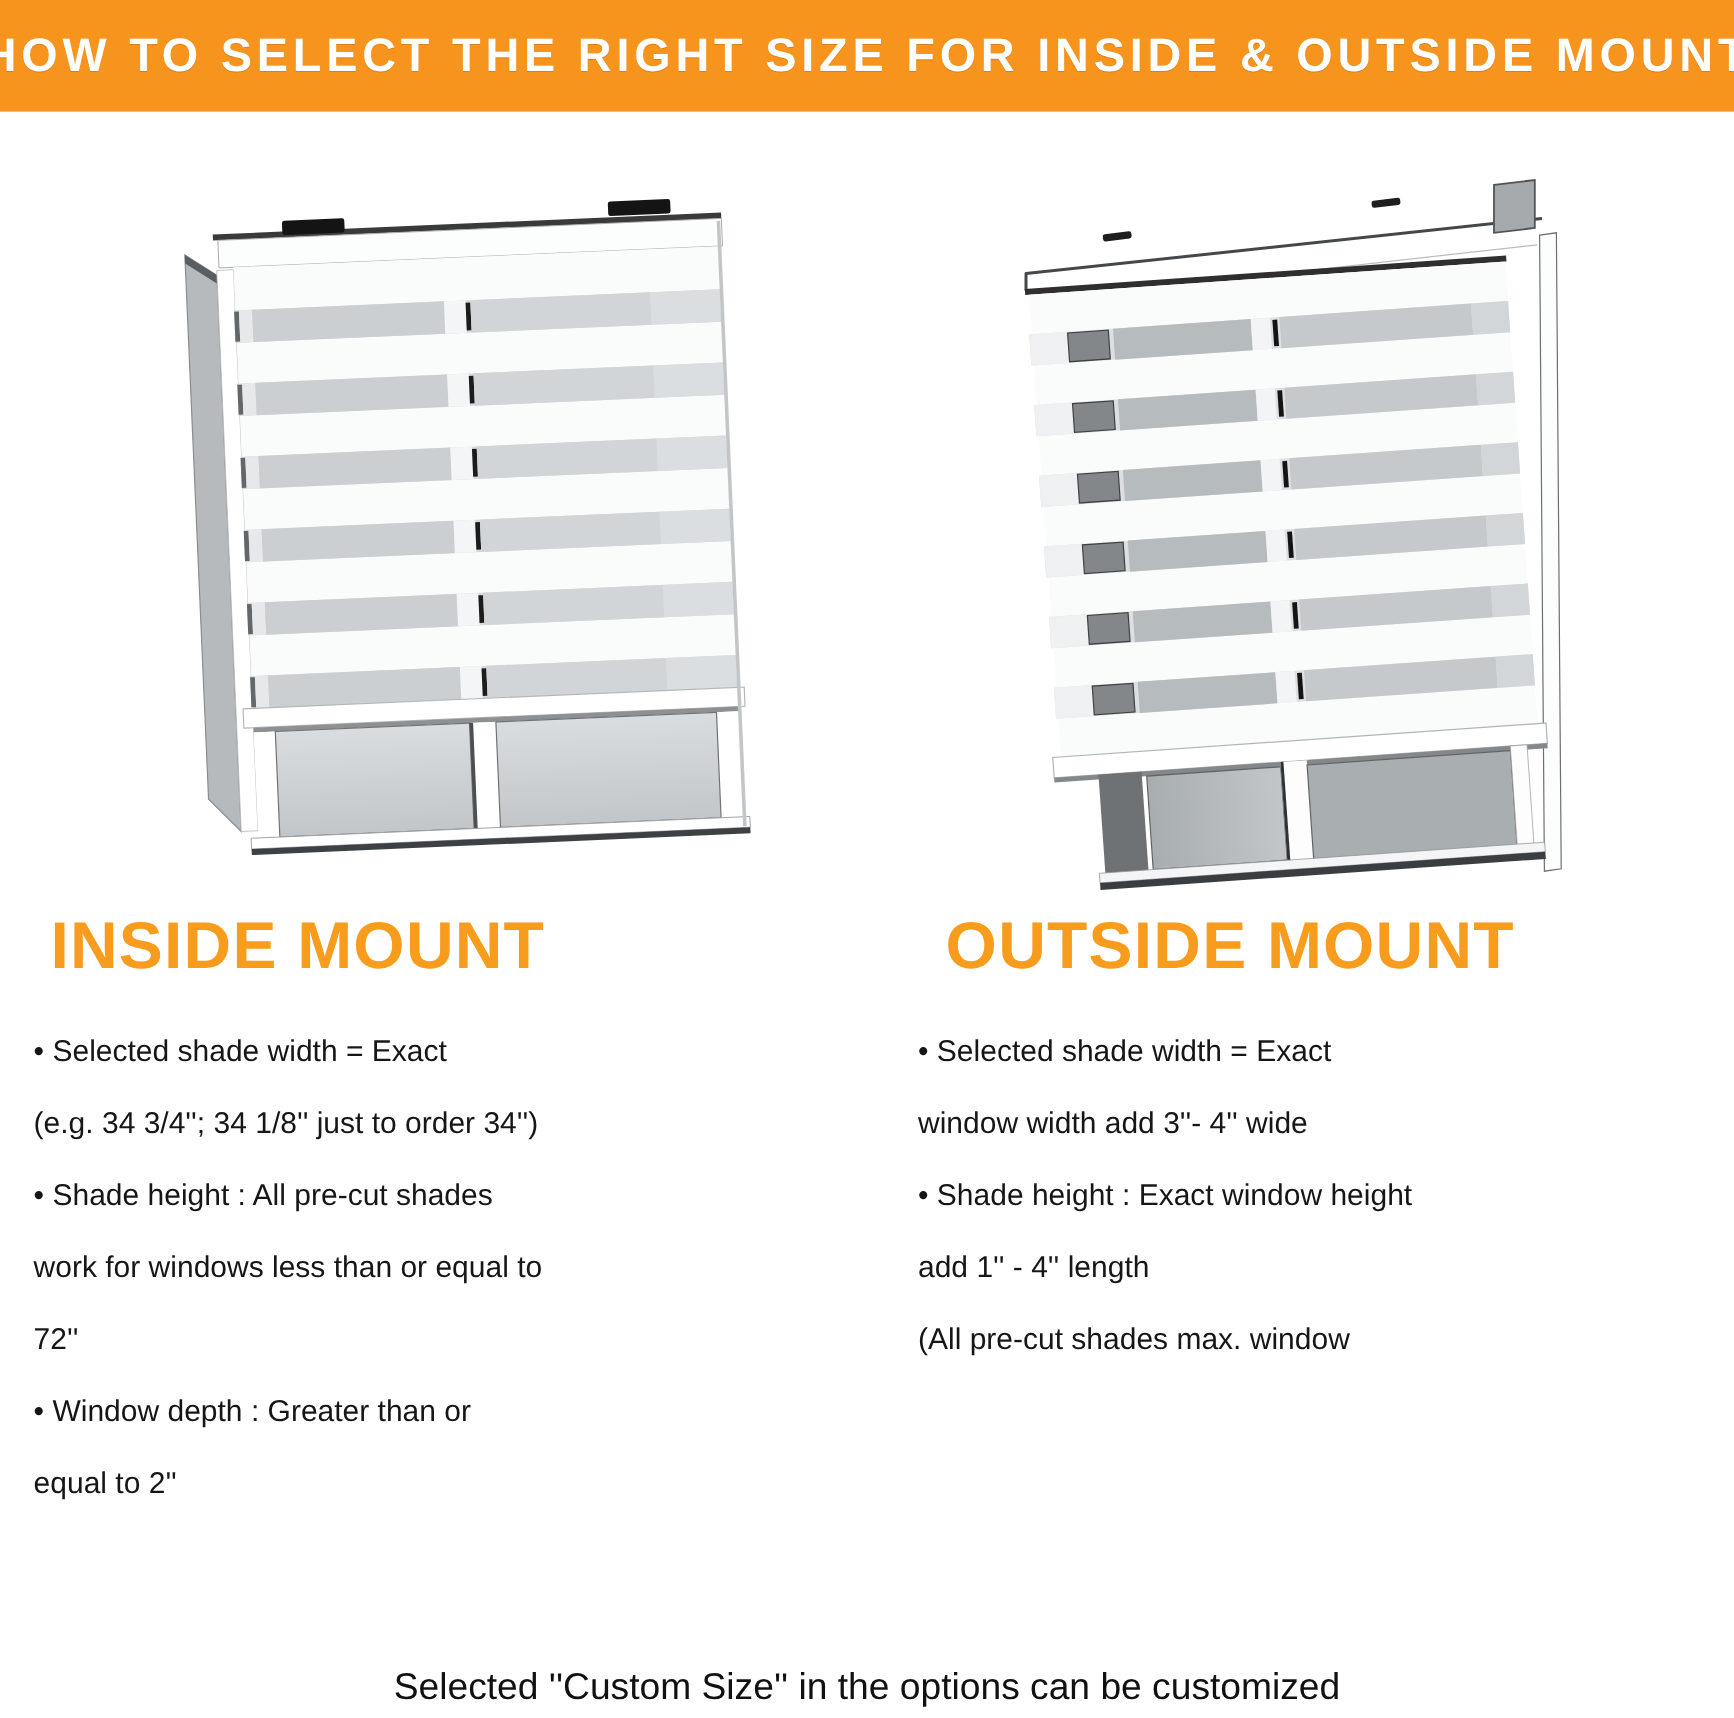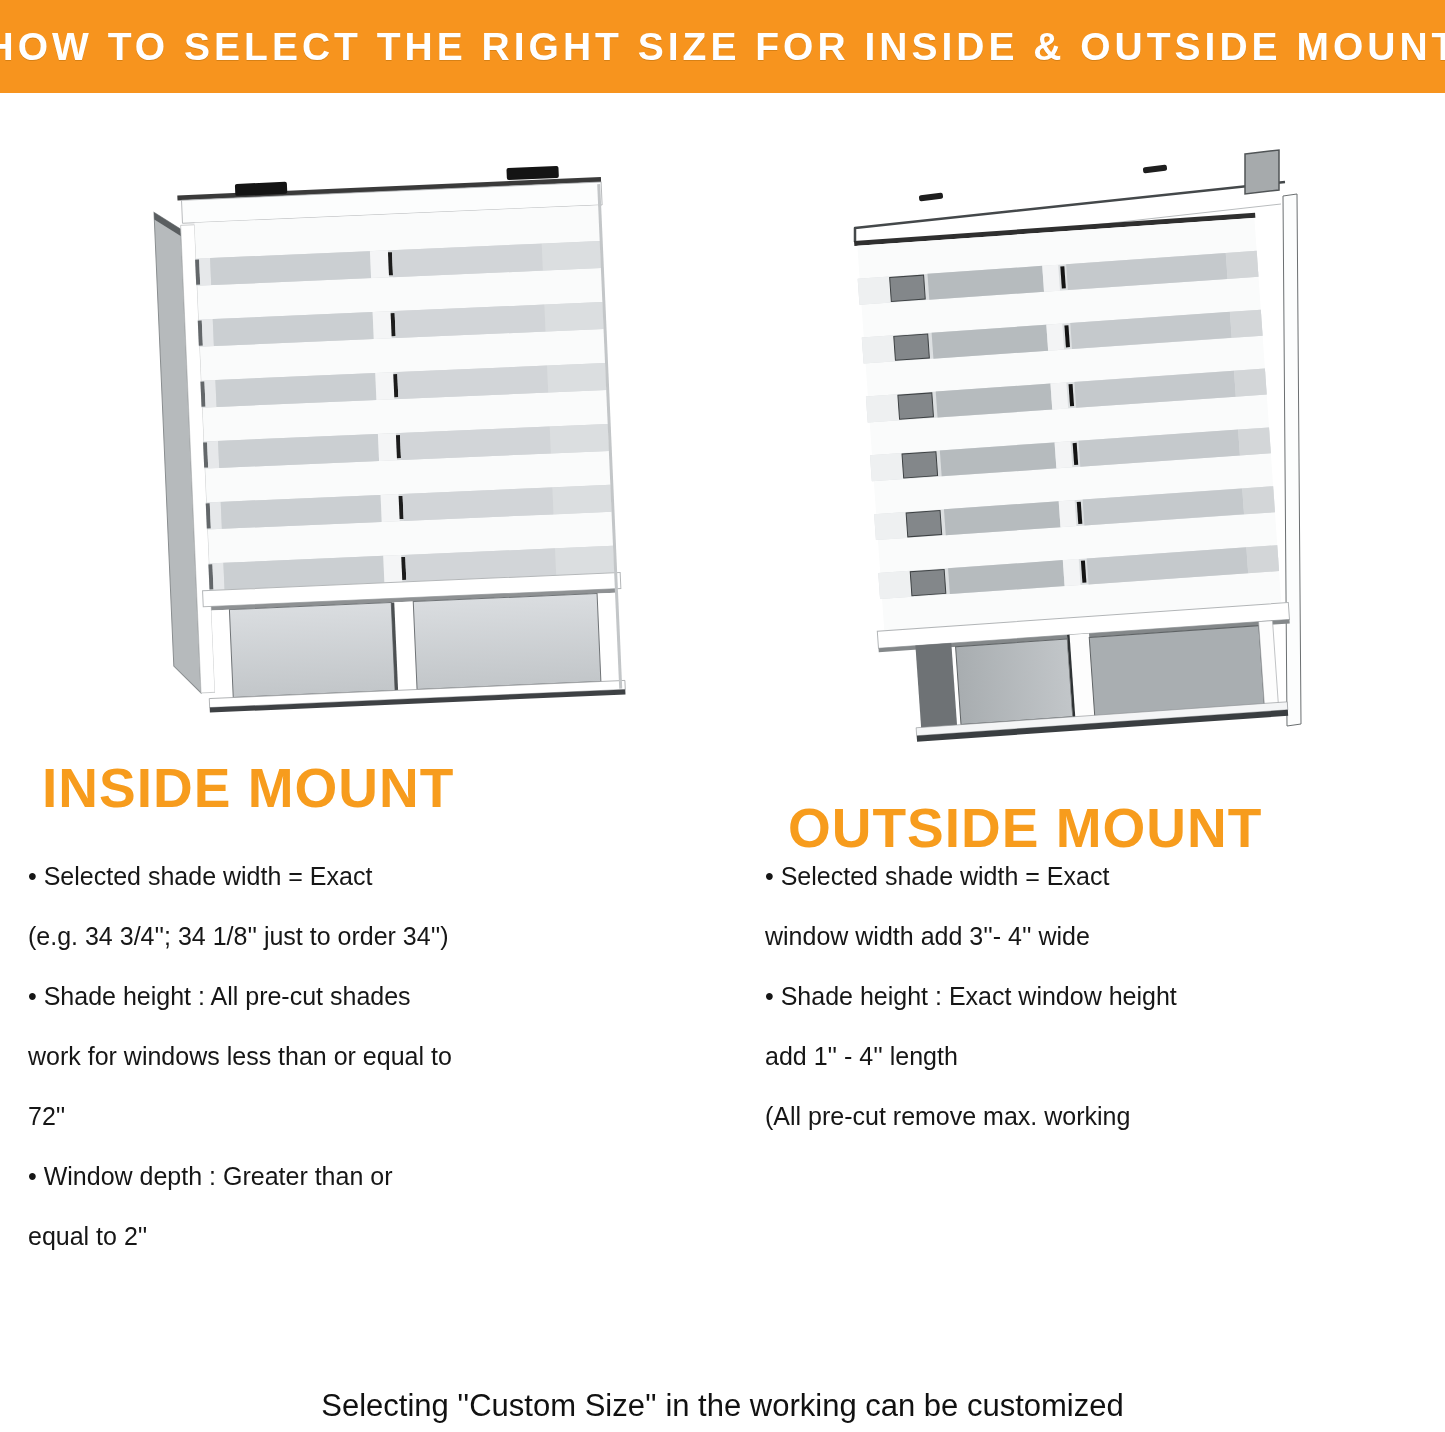--- a/index.html
+++ b/index.html
@@ -30,21 +30,21 @@
   .mount-heading{
     position:absolute;
     margin:0;
     font-size:55px;
     font-weight:bold;
     letter-spacing:1px;
     color:#F79C1D;
     white-space:nowrap;
   }
   .heading-inside{left:42px;top:756px;}
-  .heading-outside{left:788px;top:756px;margin-top:40px;}
+  .heading-outside{left:788px;top:756px;}
   .col{
     position:absolute;
     top:846px;
     font-size:25px;
     line-height:60px;
     color:#161616;
   }
   .col-inside{left:28px;width:700px;}
   .col-outside{left:765px;width:670px;}
   .col .line{white-space:nowrap;}
@@ -190,20 +190,20 @@
     <div class="line">72''</div>
     <div class="line">• Window depth : Greater than or</div>
     <div class="line">equal to 2''</div>
   </div>
 
   <div class="col col-outside">
     <div class="line">• Selected shade width = Exact</div>
     <div class="line">window width add 3''- 4'' wide</div>
     <div class="line">• Shade height : Exact window height</div>
     <div class="line">add 1'' - 4'' length</div>
-    <div class="line">(All pre-cut remove max. working</div>
+    <div class="line">(All pre-cut shades max. window</div>
   </div>
 
   <div class="footer">
-    <span>Selecting ''Custom Size'' in the working can be customized</span>
+    <span>Selected ''Custom Size'' in the options can be customized</span>
   </div>
 
 </div>
 
 </body></html>

